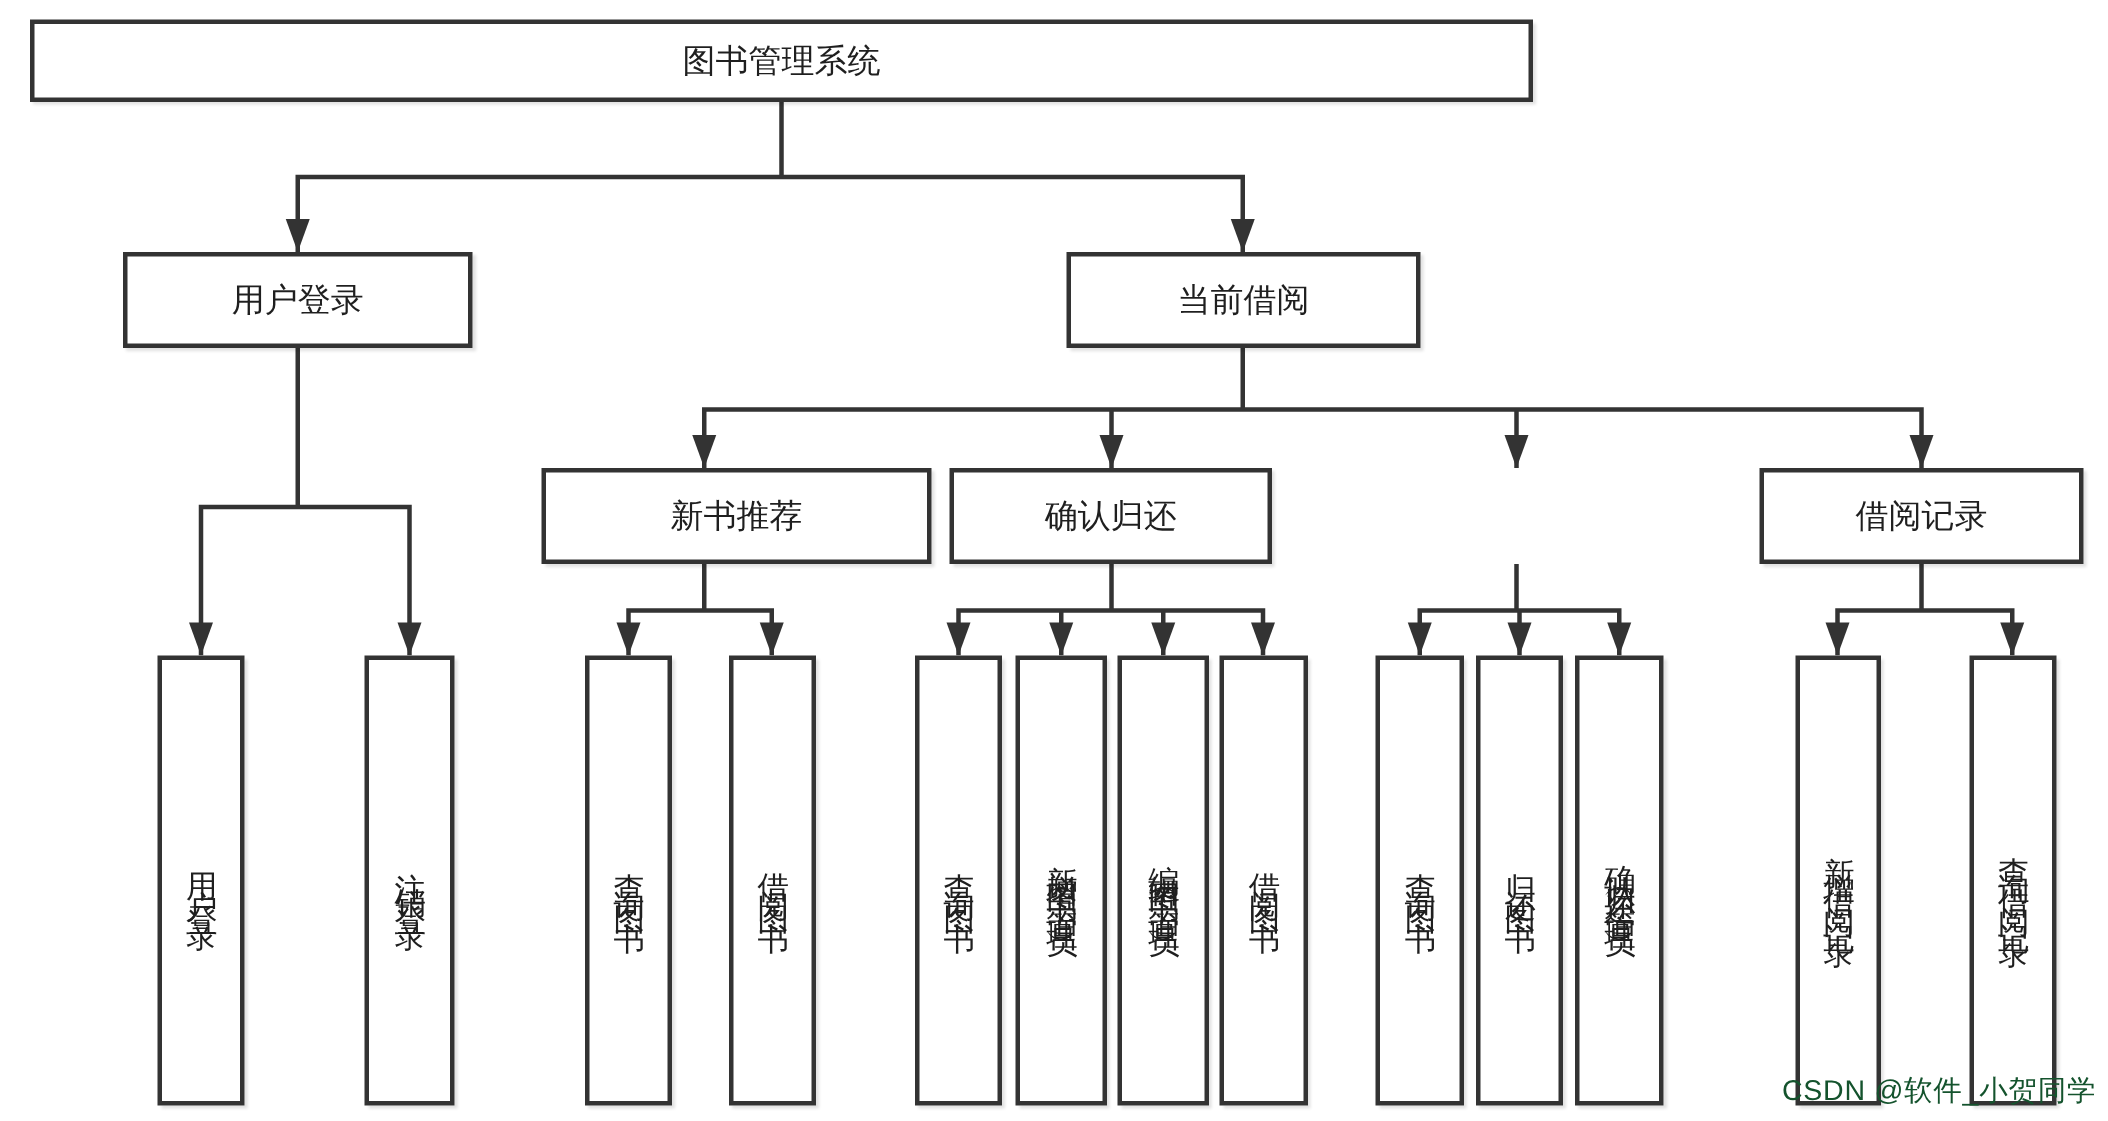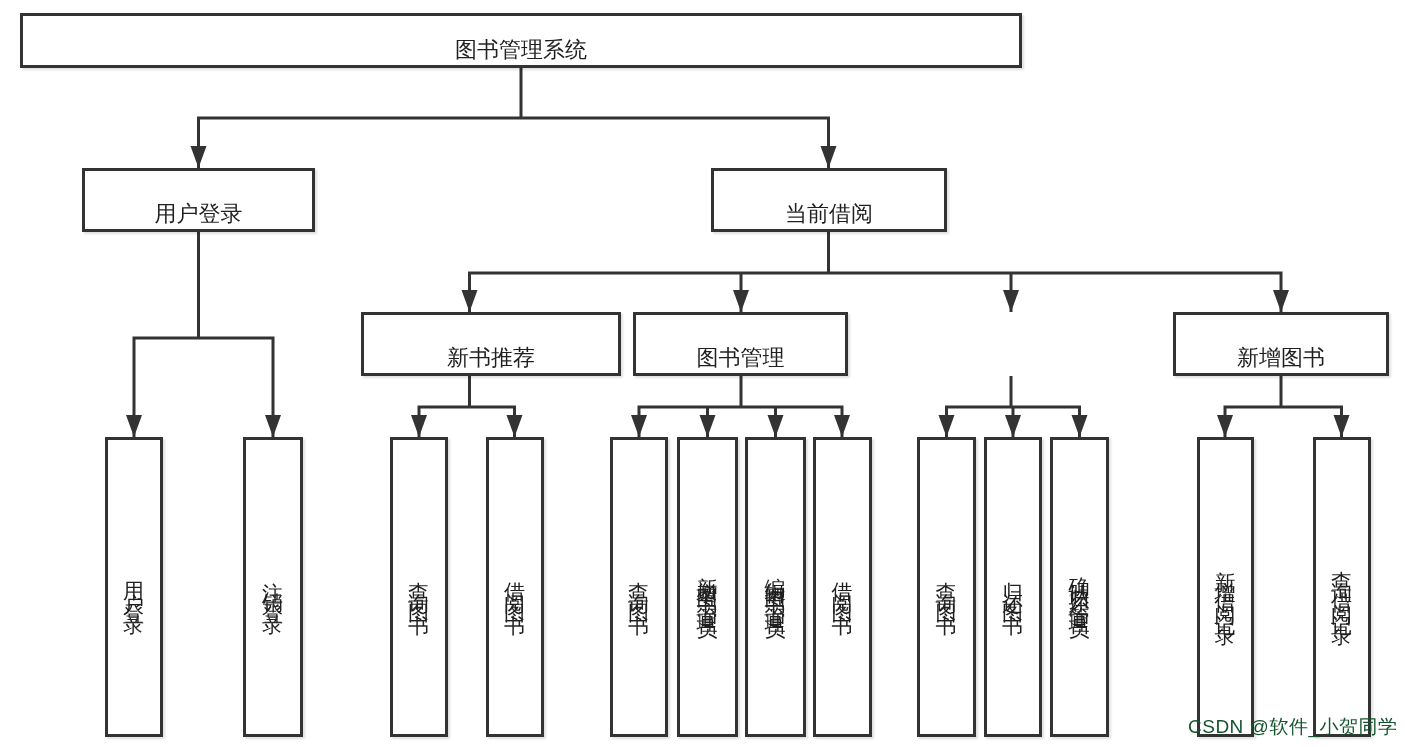--- a/index.html
+++ b/index.html
@@ -4,21 +4,21 @@
 <style>
   html,body{margin:0;padding:0;background:#ffffff;}
   body{font-family:"Liberation Sans",sans-serif;}
   .stage{
     position:relative;width:1405px;height:747px;background:#ffffff;
     overflow:hidden;color:#1f1f1f;
   }
   .connector-layer{position:absolute;left:0;top:0;width:1405px;height:747px;}
   .node{
     position:absolute;background:#ffffff;border:3px solid #333333;
-    box-sizing:border-box;display:flex;align-items:flex-end;justify-content:center;
+    box-sizing:border-box;display:flex;align-items:center;justify-content:center;
     font-size:22px;font-weight:400;color:#1f1f1f;
     box-shadow:2px 2px 2px rgba(0,0,0,0.12);
   }
   .leaf{
     position:absolute;top:437px;height:300px;background:#ffffff;
     border:3px solid #333333;box-sizing:border-box;
     display:flex;align-items:center;justify-content:center;
     box-shadow:2px 2px 2px rgba(0,0,0,0.12);
   }
   .leaf .v{
@@ -76,24 +76,24 @@
     <span>用户登录</span>
   </div>
   <div class="node" style="left:711px;top:168px;width:236px;height:64px;">
     <span>当前借阅</span>
   </div>
 
   <div class="node" style="left:361px;top:312px;width:260px;height:64px;">
     <span>新书推荐</span>
   </div>
   <div class="node" style="left:633px;top:312px;width:215px;height:64px;">
-    <span>图书管理</span>
+    <span>确认归还</span>
   </div>
   <div class="node" style="left:1173px;top:312px;width:216px;height:64px;">
-    <span>新增图书</span>
+    <span>借阅记录</span>
   </div>
 
   <div class="leaf" style="left:105px;width:58px;">
     <span class="v">用户登录</span>
   </div>
   <div class="leaf" style="left:243px;width:60px;">
     <span class="v">注销登录</span>
   </div>
 
   <div class="leaf" style="left:390px;width:58px;">

